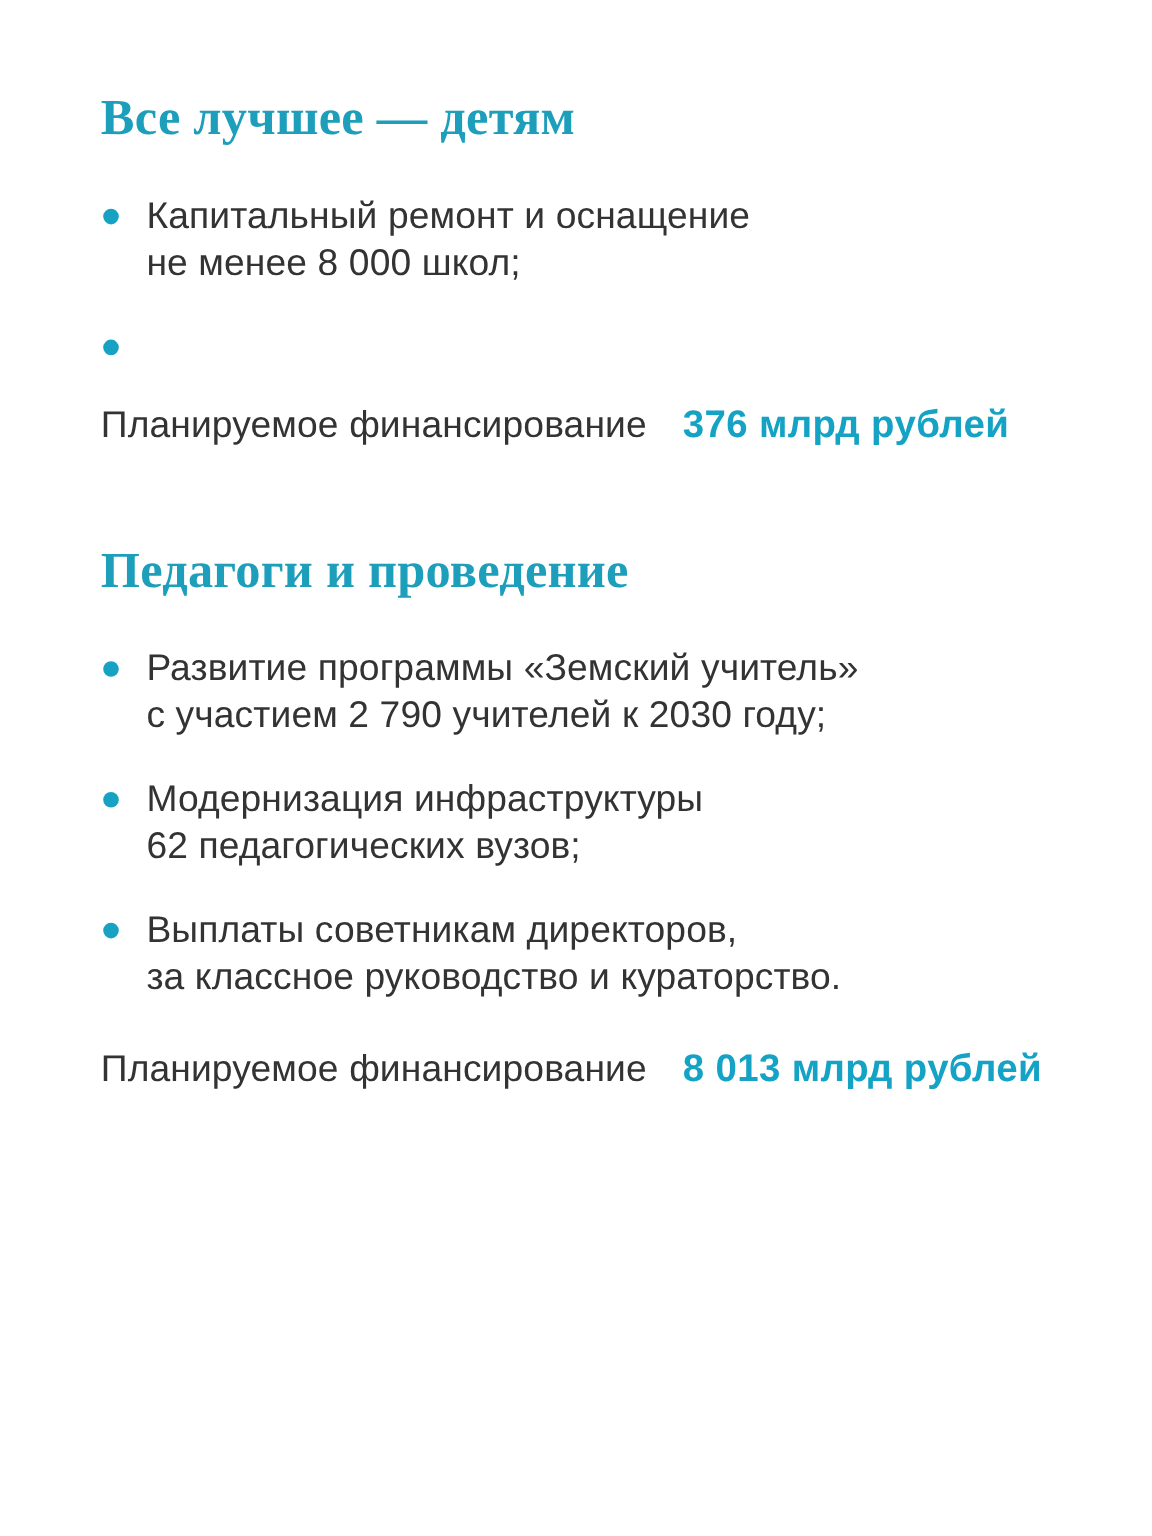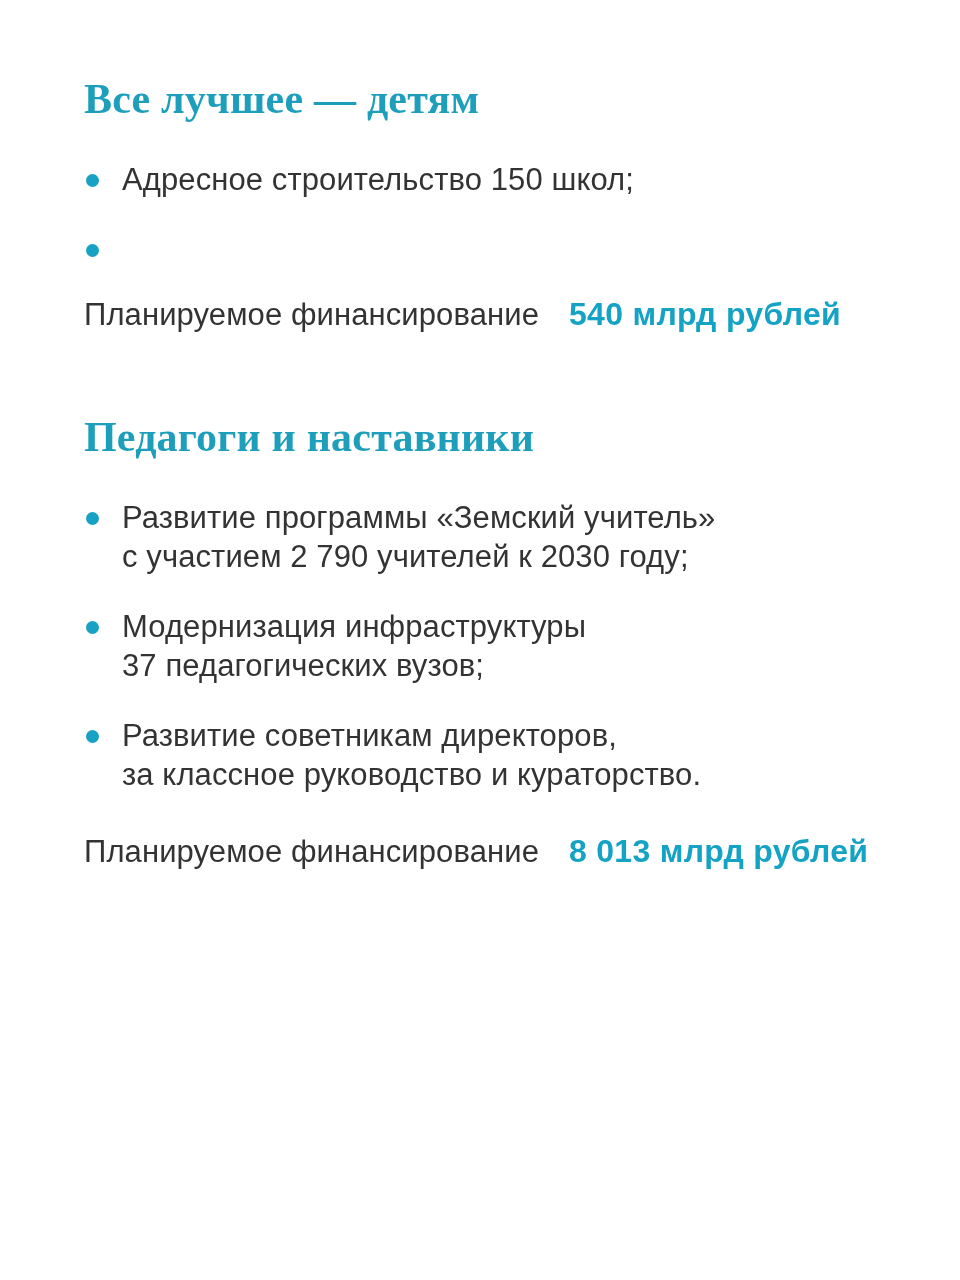--- a/index.html
+++ b/index.html
@@ -85,48 +85,49 @@
 </head>
 <body>
 
 <div class="page">
 
   <section class="section">
     <h2 class="section-title">Все лучшее — детям</h2>
     <ul class="bullet-list">
       <li>
         <span class="bullet-dot"></span>
-        <span class="item-text">Адресное строительство 150 школ;</span>
+        <span class="item-text">Капитальный ремонт и оснащение
+не менее 8 000 школ;</span>
       </li>
       <li>
         <span class="bullet-dot"></span>
       </li>
     </ul>
     <div class="funding-row">
       <span class="funding-label">Планируемое финансирование</span>
-      <span class="funding-amount">540 млрд рублей</span>
+      <span class="funding-amount">376 млрд рублей</span>
     </div>
   </section>
 
   <section class="section">
-    <h2 class="section-title">Педагоги и наставники</h2>
+    <h2 class="section-title">Педагоги и проведение</h2>
     <ul class="bullet-list">
       <li>
         <span class="bullet-dot"></span>
         <span class="item-text">Развитие программы «Земский учитель»
 с участием 2 790 учителей к 2030 году;</span>
       </li>
       <li>
         <span class="bullet-dot"></span>
         <span class="item-text">Модернизация инфраструктуры
-37 педагогических вузов;</span>
+62 педагогических вузов;</span>
       </li>
       <li>
         <span class="bullet-dot"></span>
-        <span class="item-text">Развитие советникам директоров,
+        <span class="item-text">Выплаты советникам директоров,
 за классное руководство и кураторство.</span>
       </li>
     </ul>
     <div class="funding-row">
       <span class="funding-label">Планируемое финансирование</span>
       <span class="funding-amount">8 013 млрд рублей</span>
     </div>
   </section>
 
 </div>

